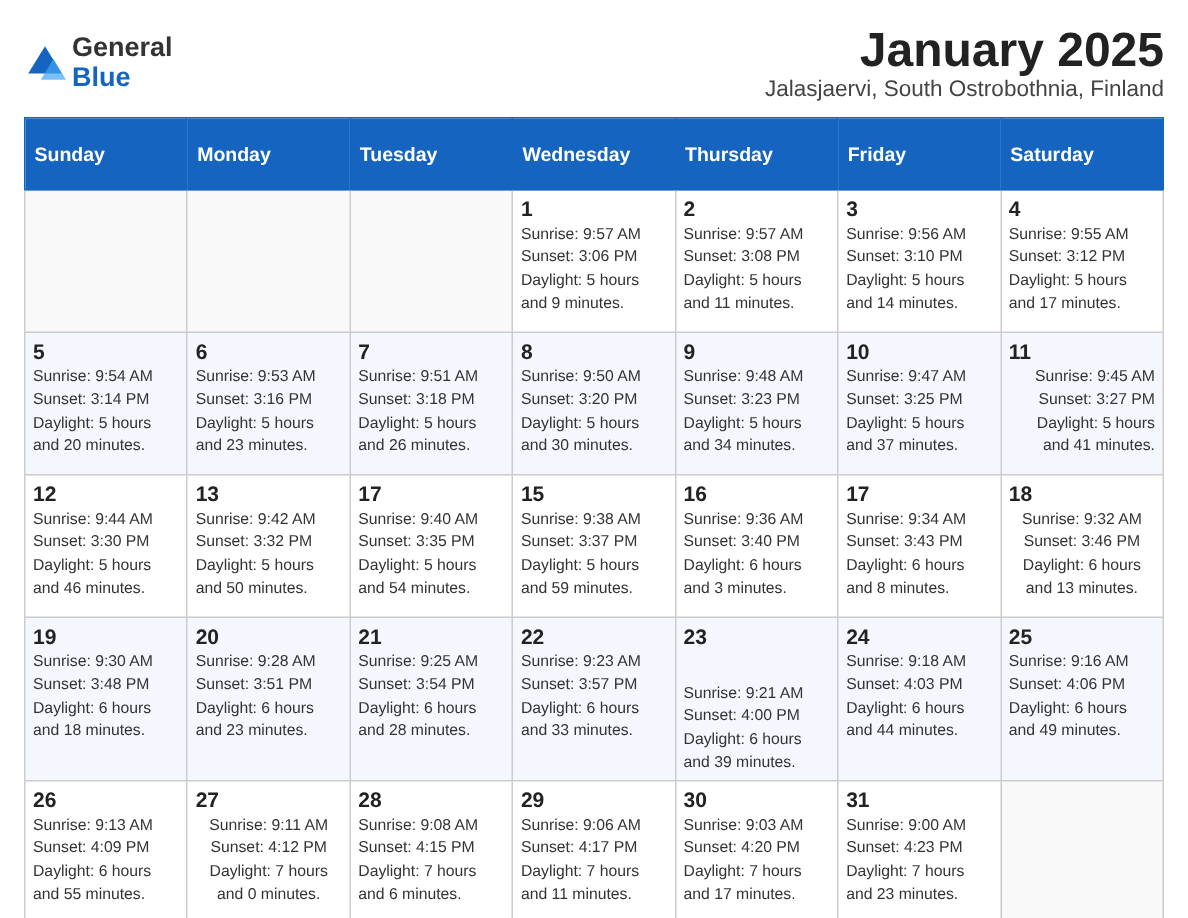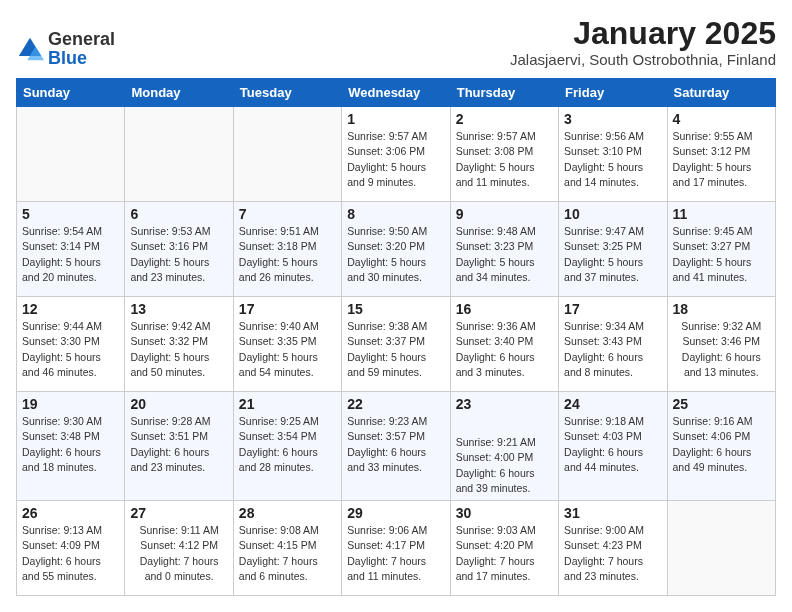--- a/index.html
+++ b/index.html
@@ -5,21 +5,21 @@
     * { box-sizing: border-box; margin: 0; padding: 0; }
     body {
       font-family: Arial, sans-serif;
       background: #fff;
       width: 792px;
       min-height: 612px;
       padding: 16px;
     }
     .header-area {
       display: flex;
-      align-items: flex-end;
+      align-items: center;
       justify-content: space-between;
       margin-bottom: 10px;
     }
     .logo {
       display: flex;
       align-items: center;
       gap: 4px;
     }
     .logo-text-general {
       font-size: 18px;
@@ -52,21 +52,21 @@
     }
     .calendar {
       width: 100%;
       border-collapse: collapse;
       font-size: 11px;
     }
     .calendar thead th {
       background: #1565c0;
       color: #fff;
       text-align: left;
-      padding: 6px 6px;
+      padding: 16px 6px;
       font-size: 13px;
       font-weight: bold;
       border: 1px solid #1565c0;
     }
     .calendar tbody td {
       border: 1px solid #ccc;
       vertical-align: top;
       padding: 4px 5px;
       width: calc(100% / 7);
       min-height: 80px;
@@ -204,21 +204,21 @@
         </td>
         <td>
           <span class="day-number">10</span>
           <div class="day-info" style="white-space: pre-line;">Sunrise: 9:47 AM
 Sunset: 3:25 PM
 Daylight: 5 hours
 and 37 minutes.</div>
         </td>
         <td>
           <span class="day-number">11</span>
-          <div class="day-info" style="white-space: pre-line;">Sunrise: 9:45 AM
+          <div class="day-info" style="white-space: pre-line; text-align: right;">Sunrise: 9:45 AM
 Sunset: 3:27 PM
 Daylight: 5 hours
 and 41 minutes.</div>
         </td>
       </tr>
       <tr>
         <td>
           <span class="day-number">12</span>
           <div class="day-info" style="white-space: pre-line;">Sunrise: 9:44 AM
 Sunset: 3:30 PM

